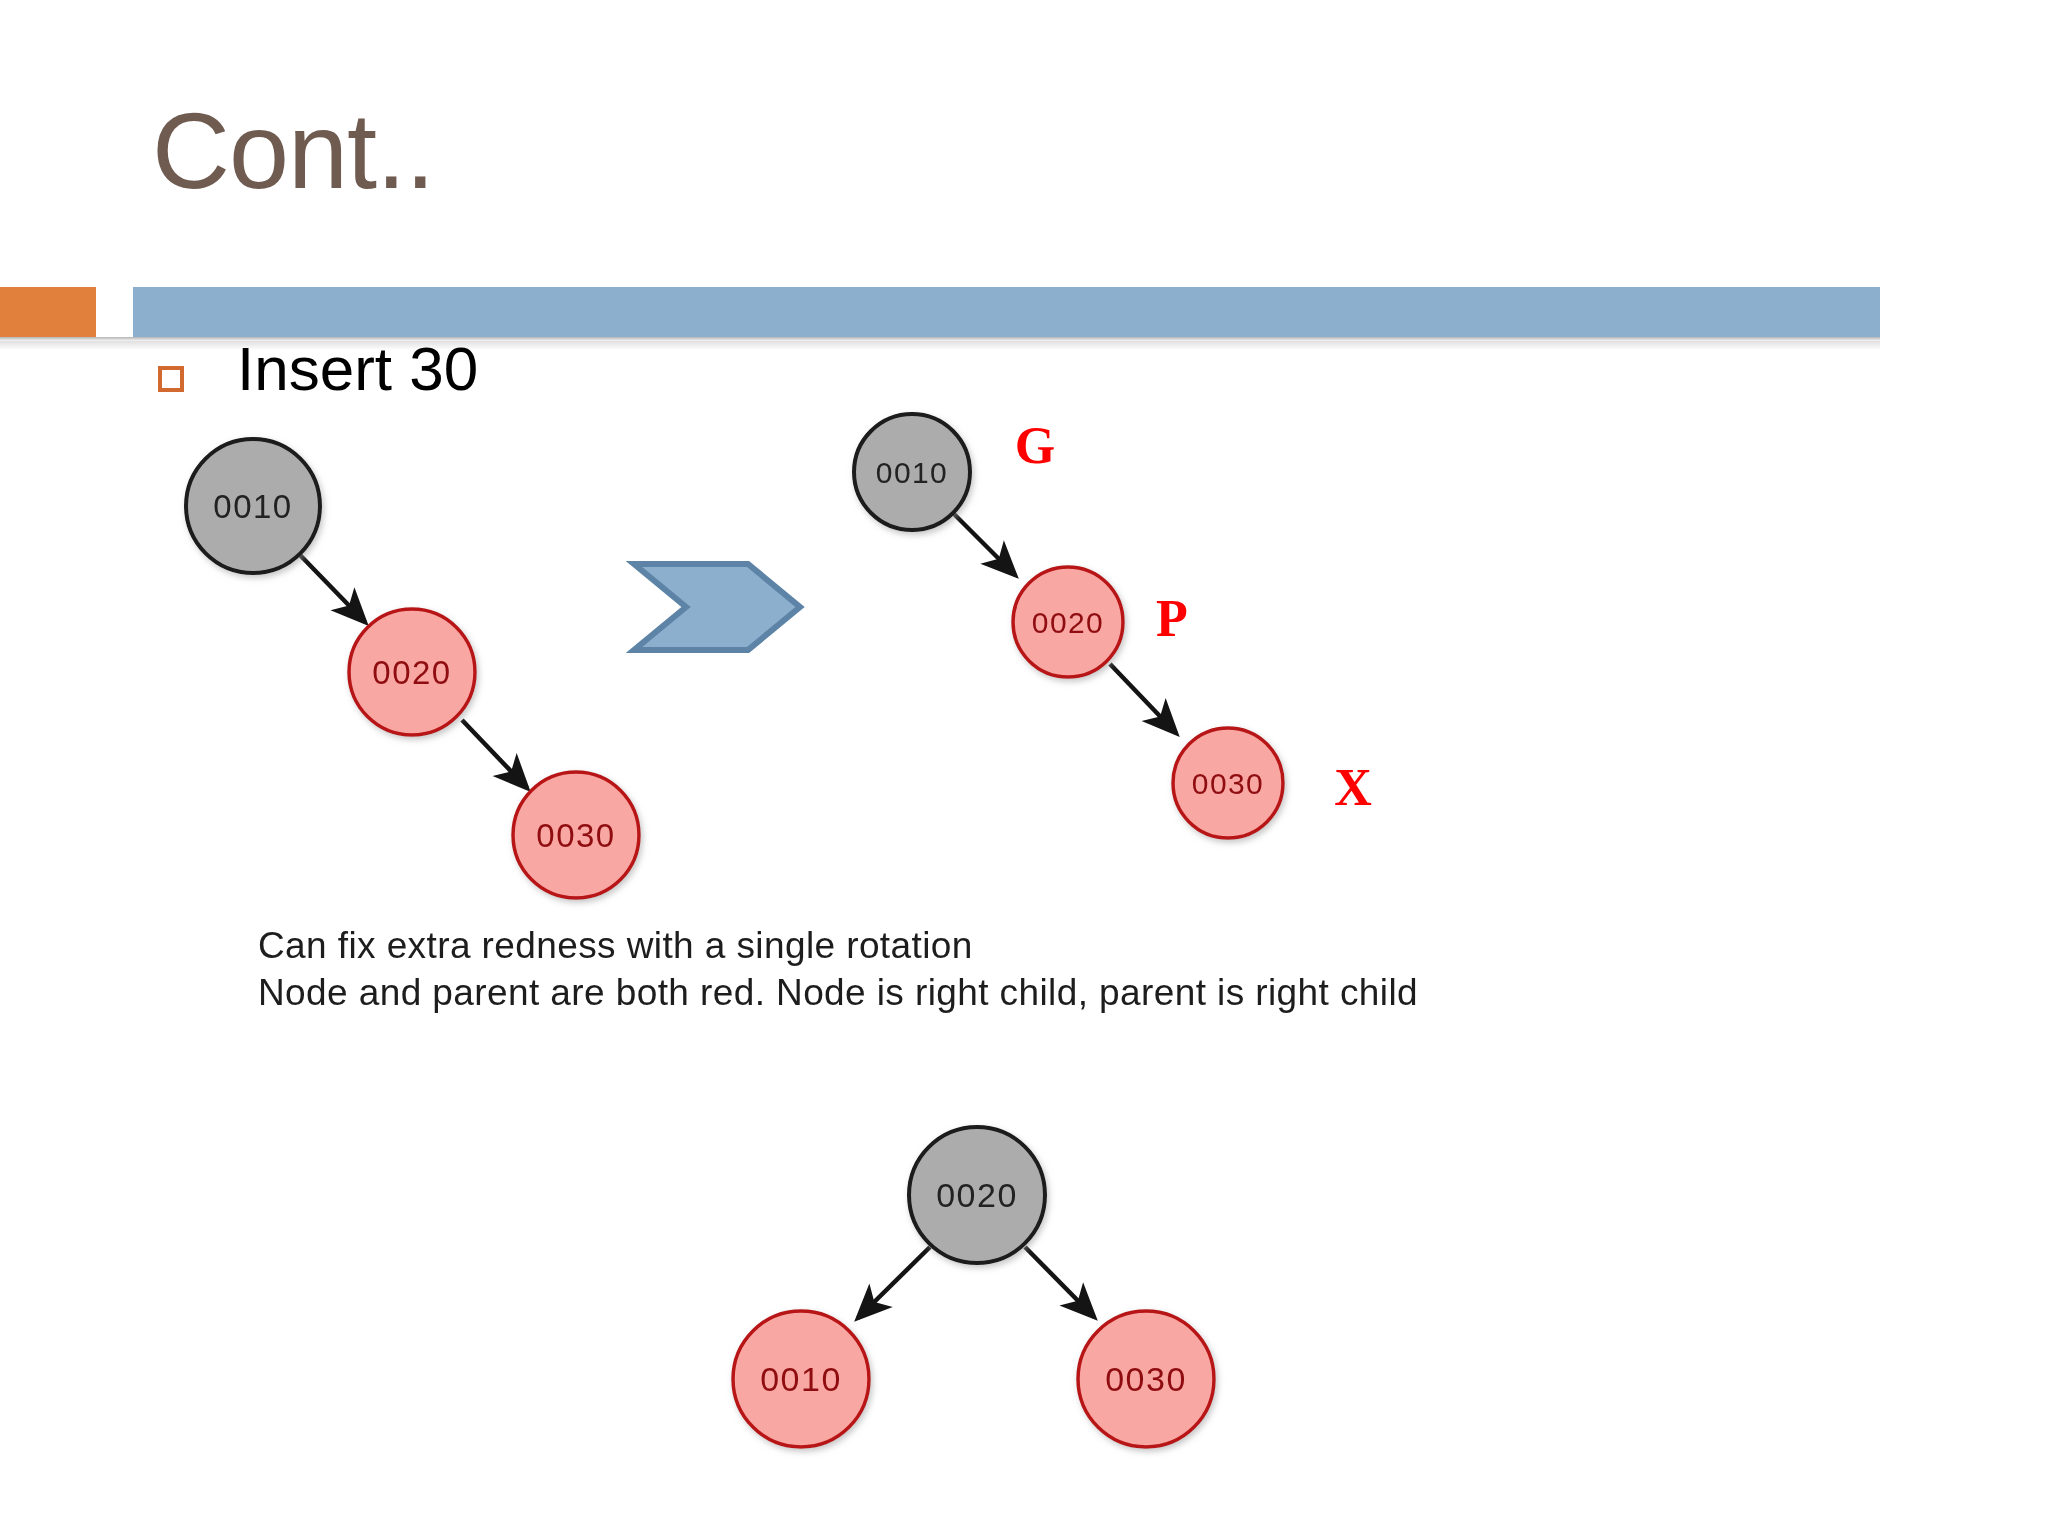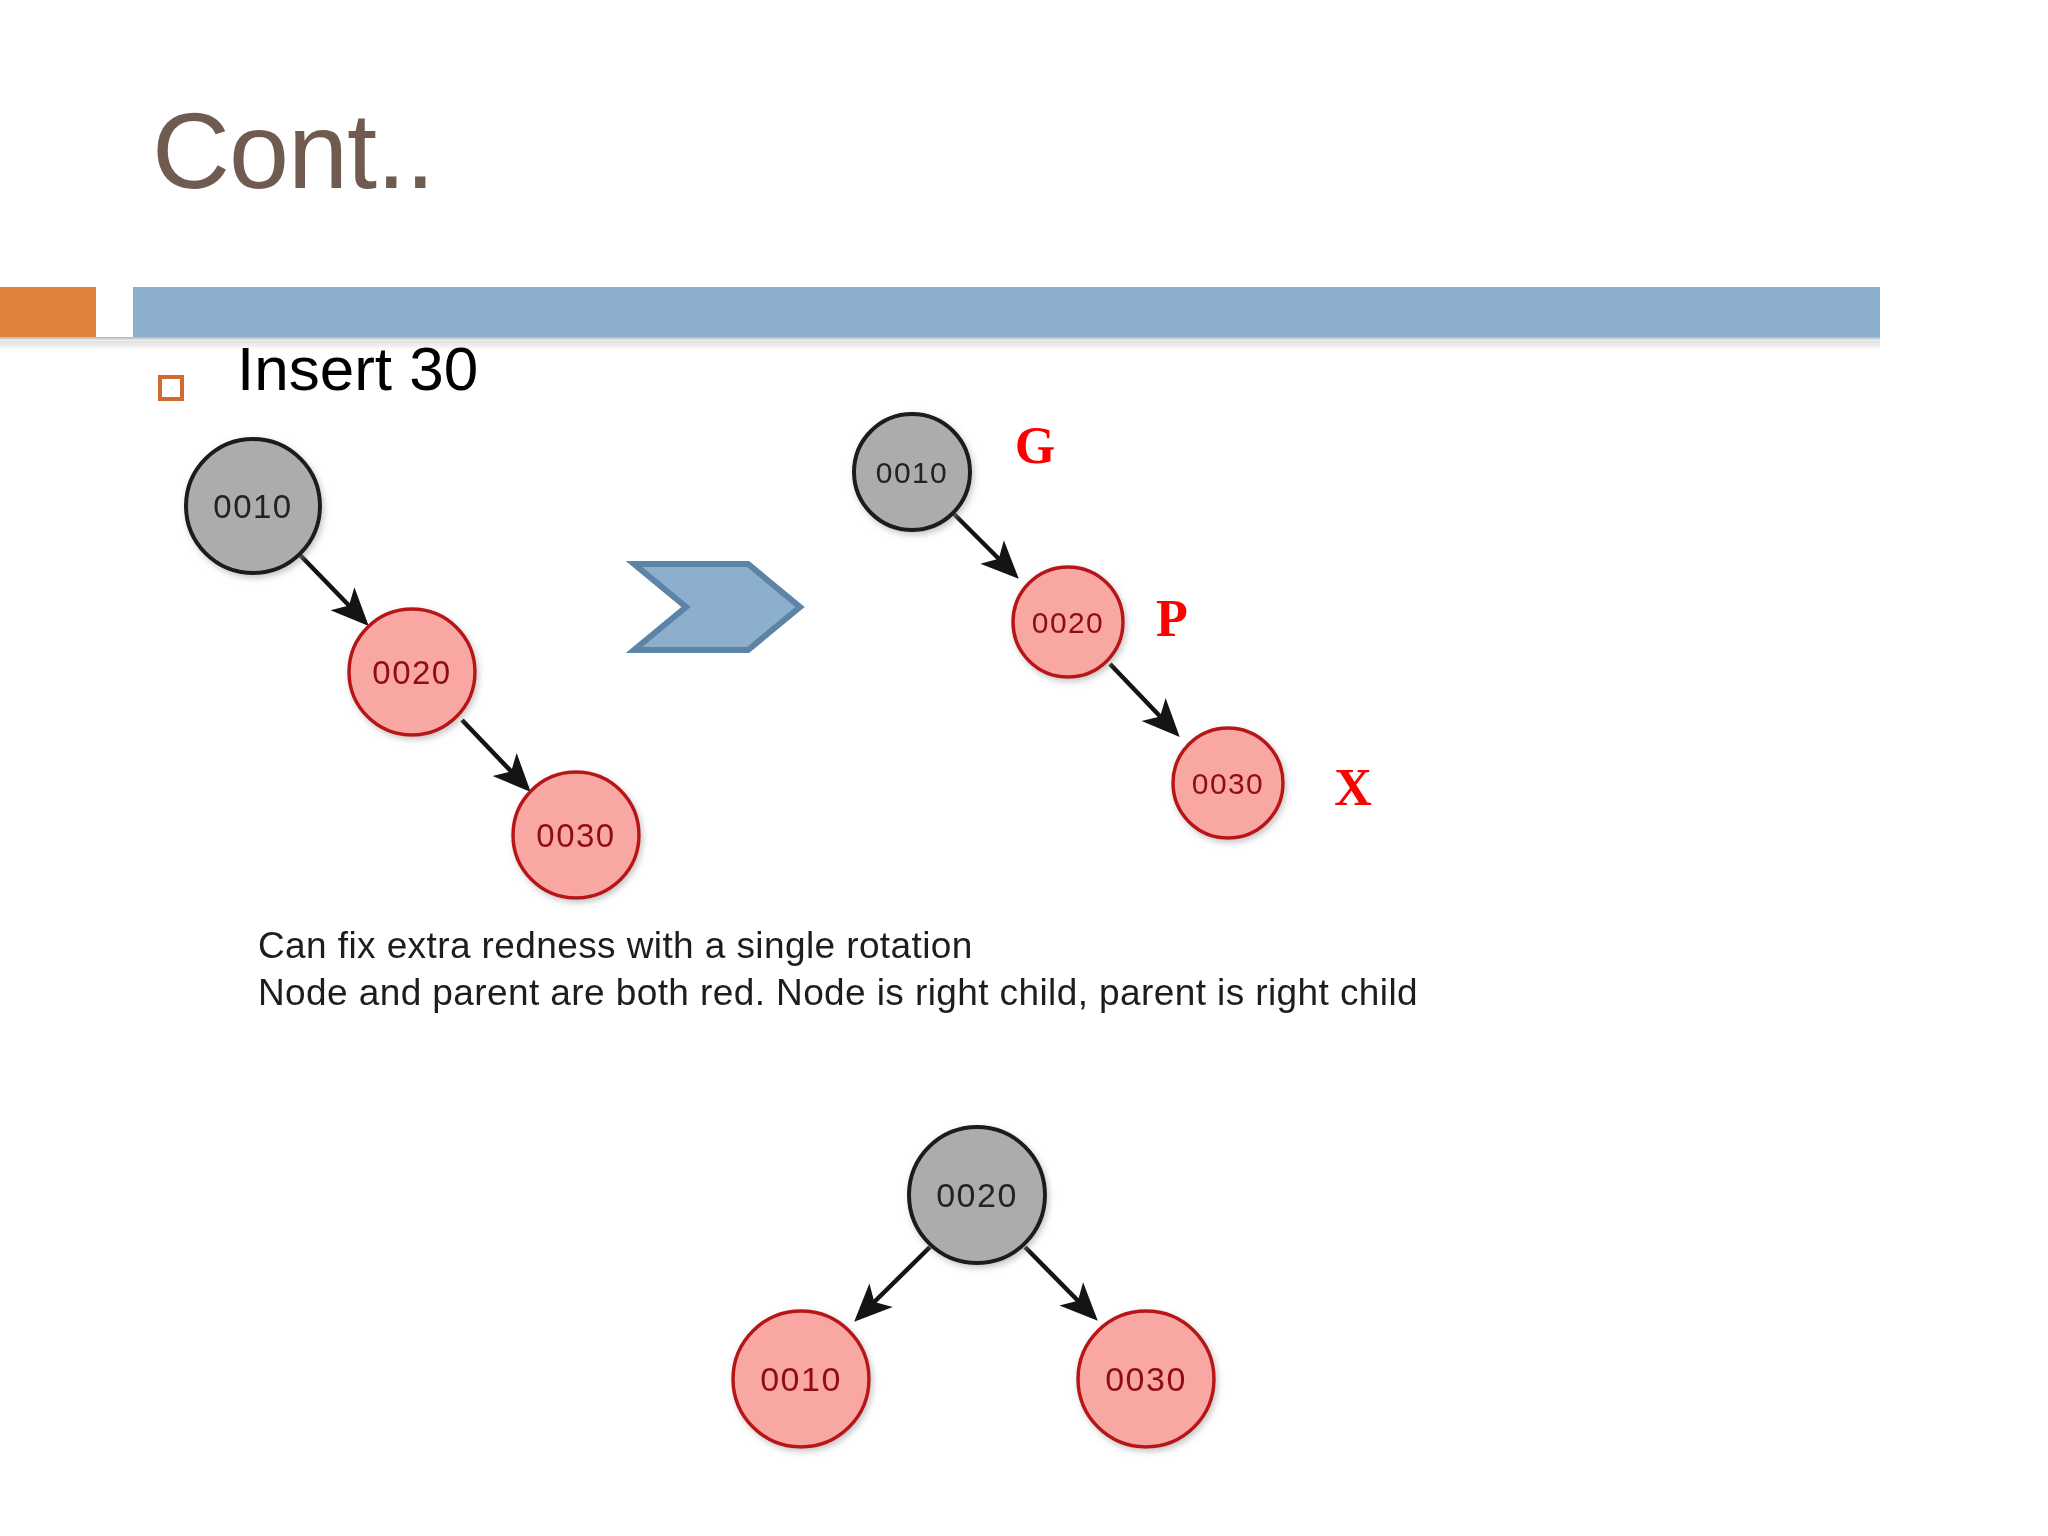--- a/index.html
+++ b/index.html
@@ -65,21 +65,21 @@
     height: 9px;
     background: linear-gradient(to bottom, rgba(150,150,150,0.30), rgba(255,255,255,0));
   }
 
   
   .bullet-row {
     position: absolute;
     left: 158px;
     top: 336px;
     display: flex;
-    align-items: flex-end;
+    align-items: center;
   }
   .bullet-square {
     width: 26px;
     height: 26px;
     border: 4px solid #d2692f;
     box-sizing: border-box;
     margin-top: 20px;
     flex: 0 0 auto;
   }
   .bullet-text {

